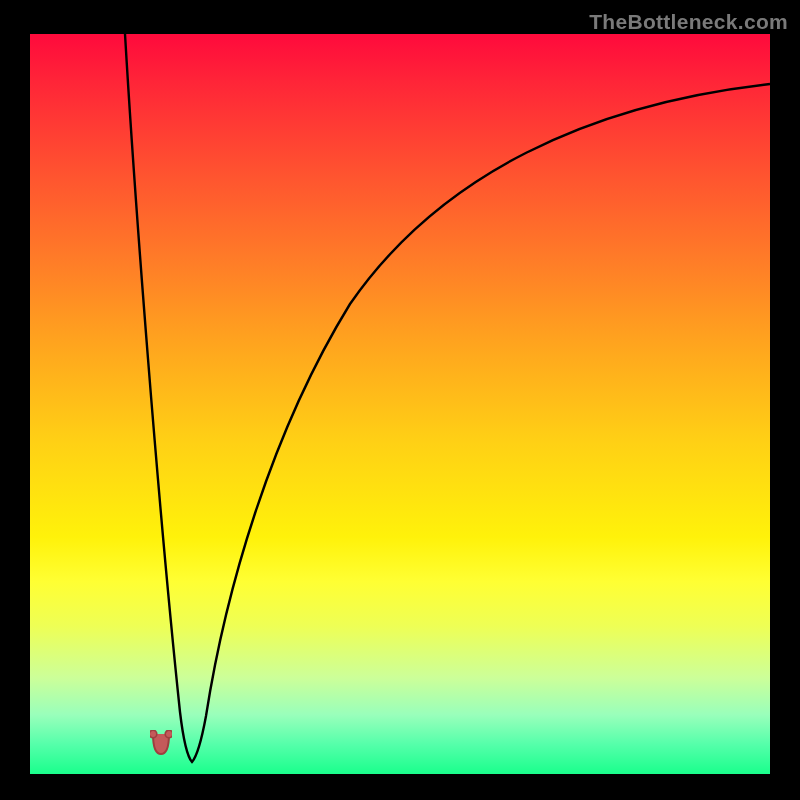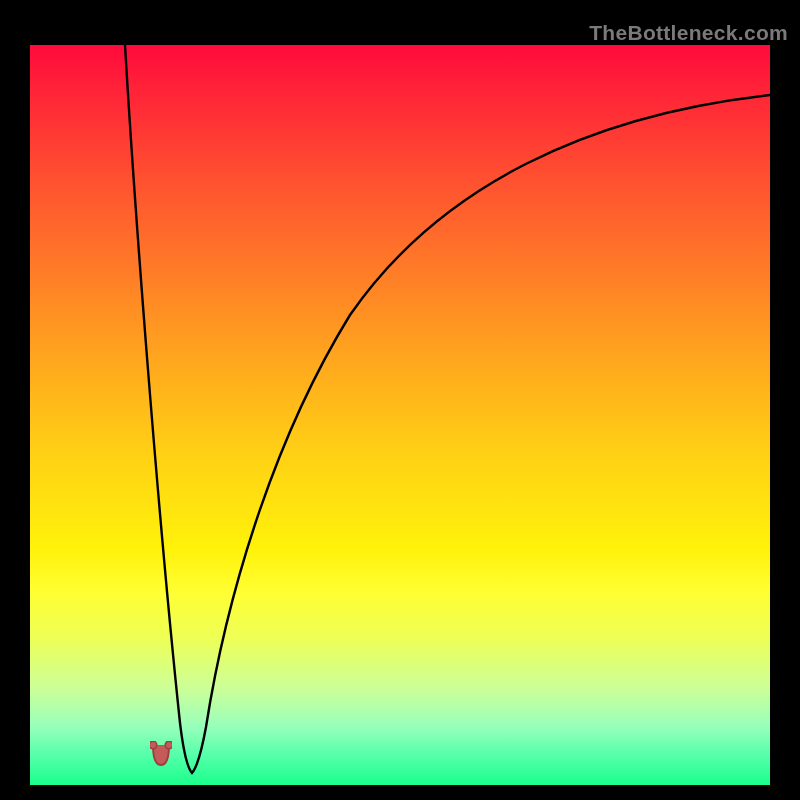--- a/index.html
+++ b/index.html
@@ -1,16 +1,16 @@
 <!DOCTYPE html>
 <html><head>
 <meta charset="utf-8">
 <style>
   html,body{margin:0;padding:0;width:800px;height:800px;overflow:hidden;background:#000}
-  .frame{position:absolute;left:0;top:15px;width:800px;height:705px;background:#000}
+  .frame{position:absolute;left:0;top:4px;width:800px;height:705px;background:#000}
   .plot{position:absolute;left:30px;top:30px;width:740px;height:740px;
         background:linear-gradient(to bottom,
           #ff0a3c 0%,
           #ff2338 6%,
           #ff5030 18%,
           #ff7a28 30%,
           #ffa51e 42%,
           #ffd015 55%,
           #fff20a 68%,
           #ffff33 74%,

